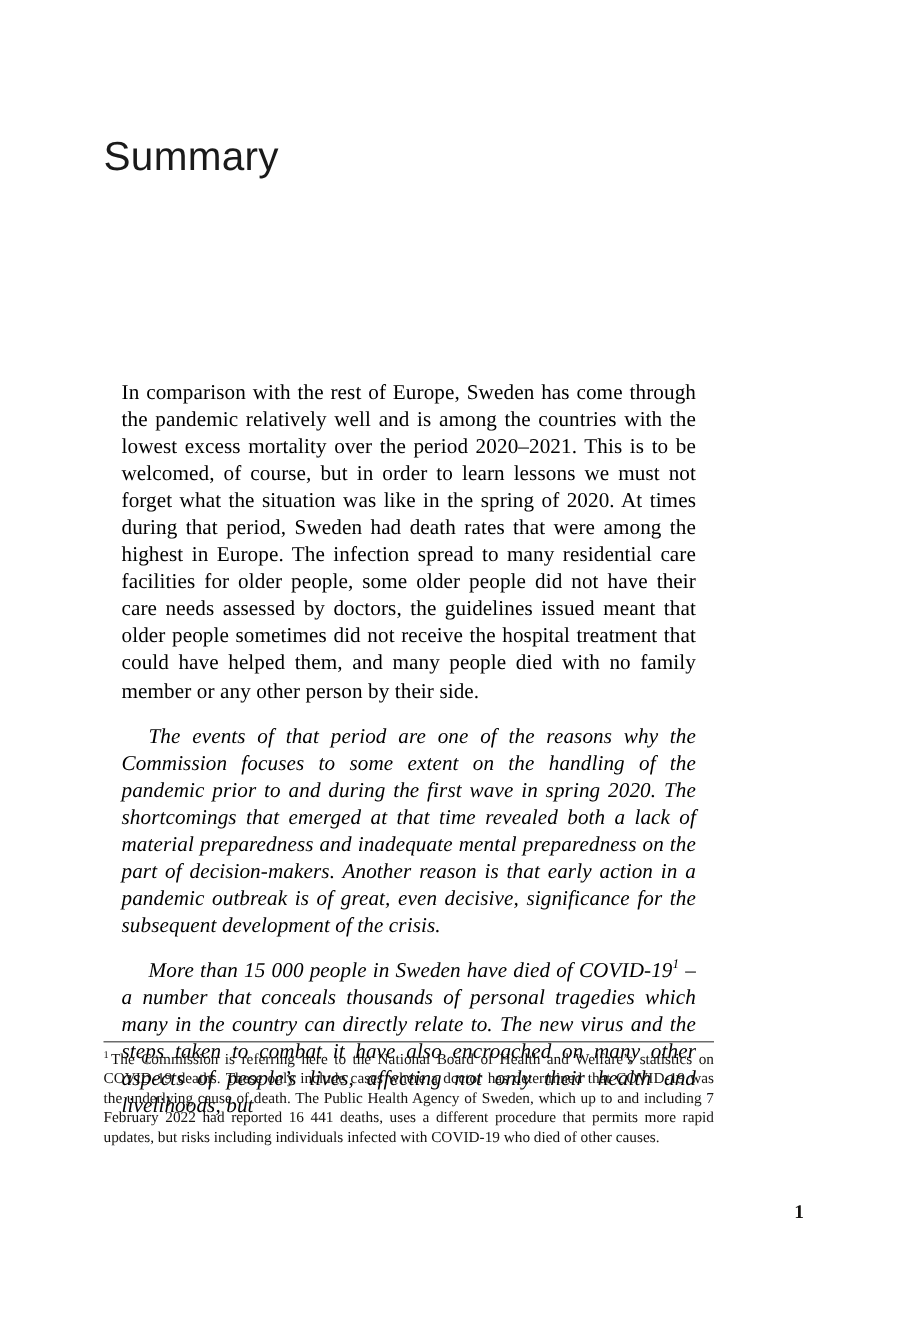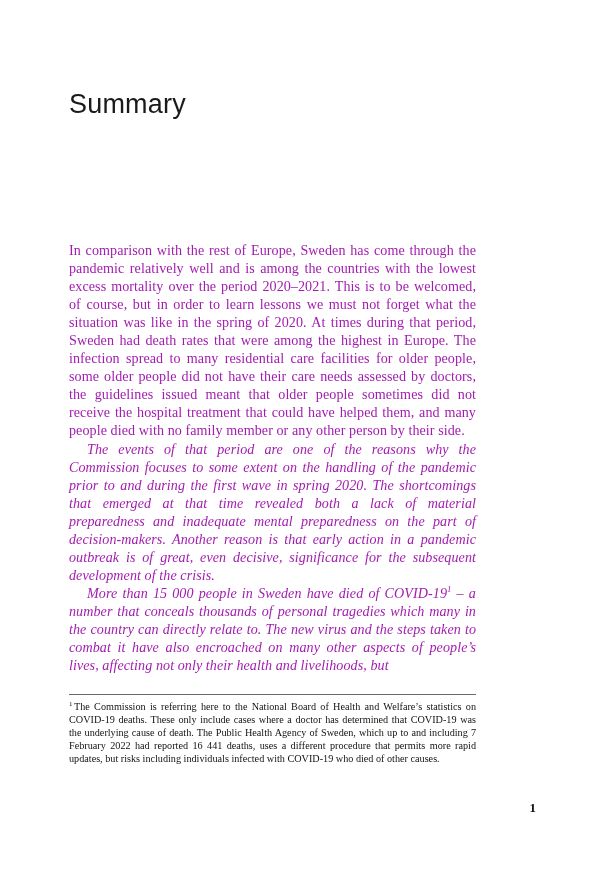--- a/index.html
+++ b/index.html
@@ -41,28 +41,28 @@
 
   
   .text-column {
     position: absolute;
     left: 69px;
     top: 241px;
     width: 407px;
   }
 
   .body-par {
-    margin: 0;
+    margin: 12px;
     font-size: 14.1px;
     line-height: 18.05px;
     text-align: justify;
     text-justify: inter-word;
     hyphens: manual;
     -webkit-hyphens: manual;
-    color: #a21caf;
+    color: #000000;
     letter-spacing: 0.005em;
   }
   .body-par.indented {
     text-indent: 18px;
   }
   .body-par + .body-par {
     margin-top: 0;
     font-style: italic;
   }
 

